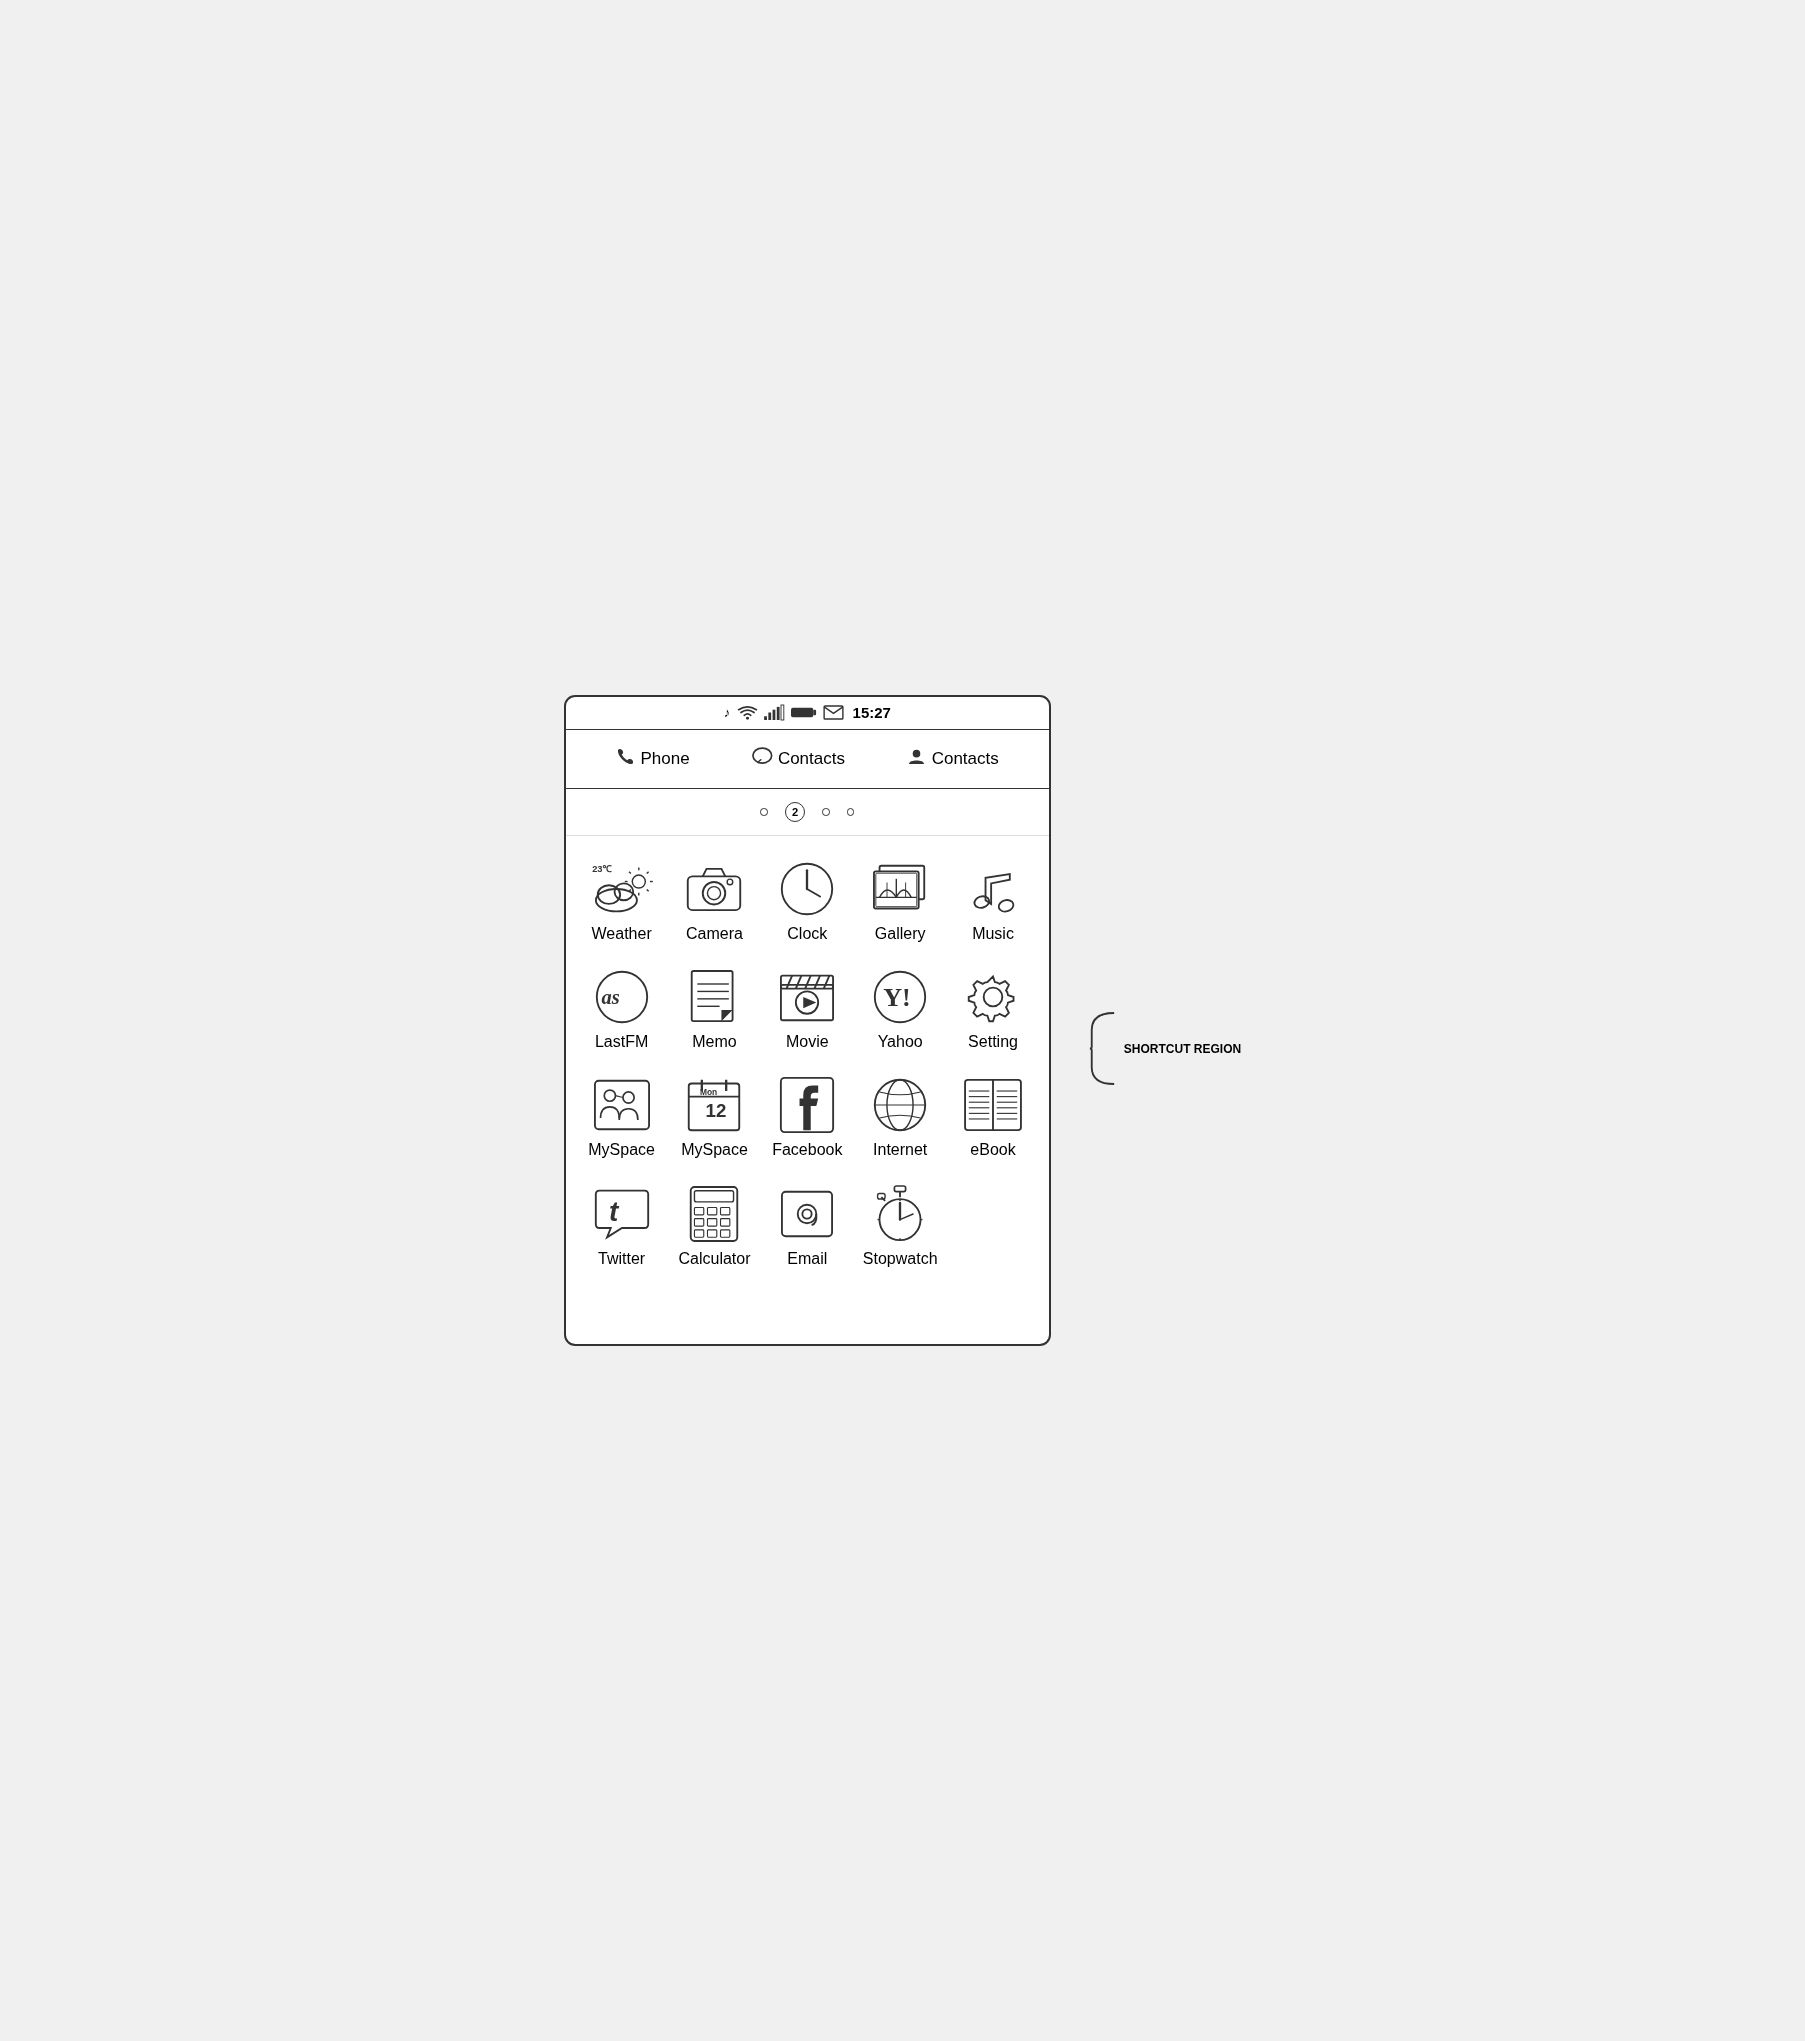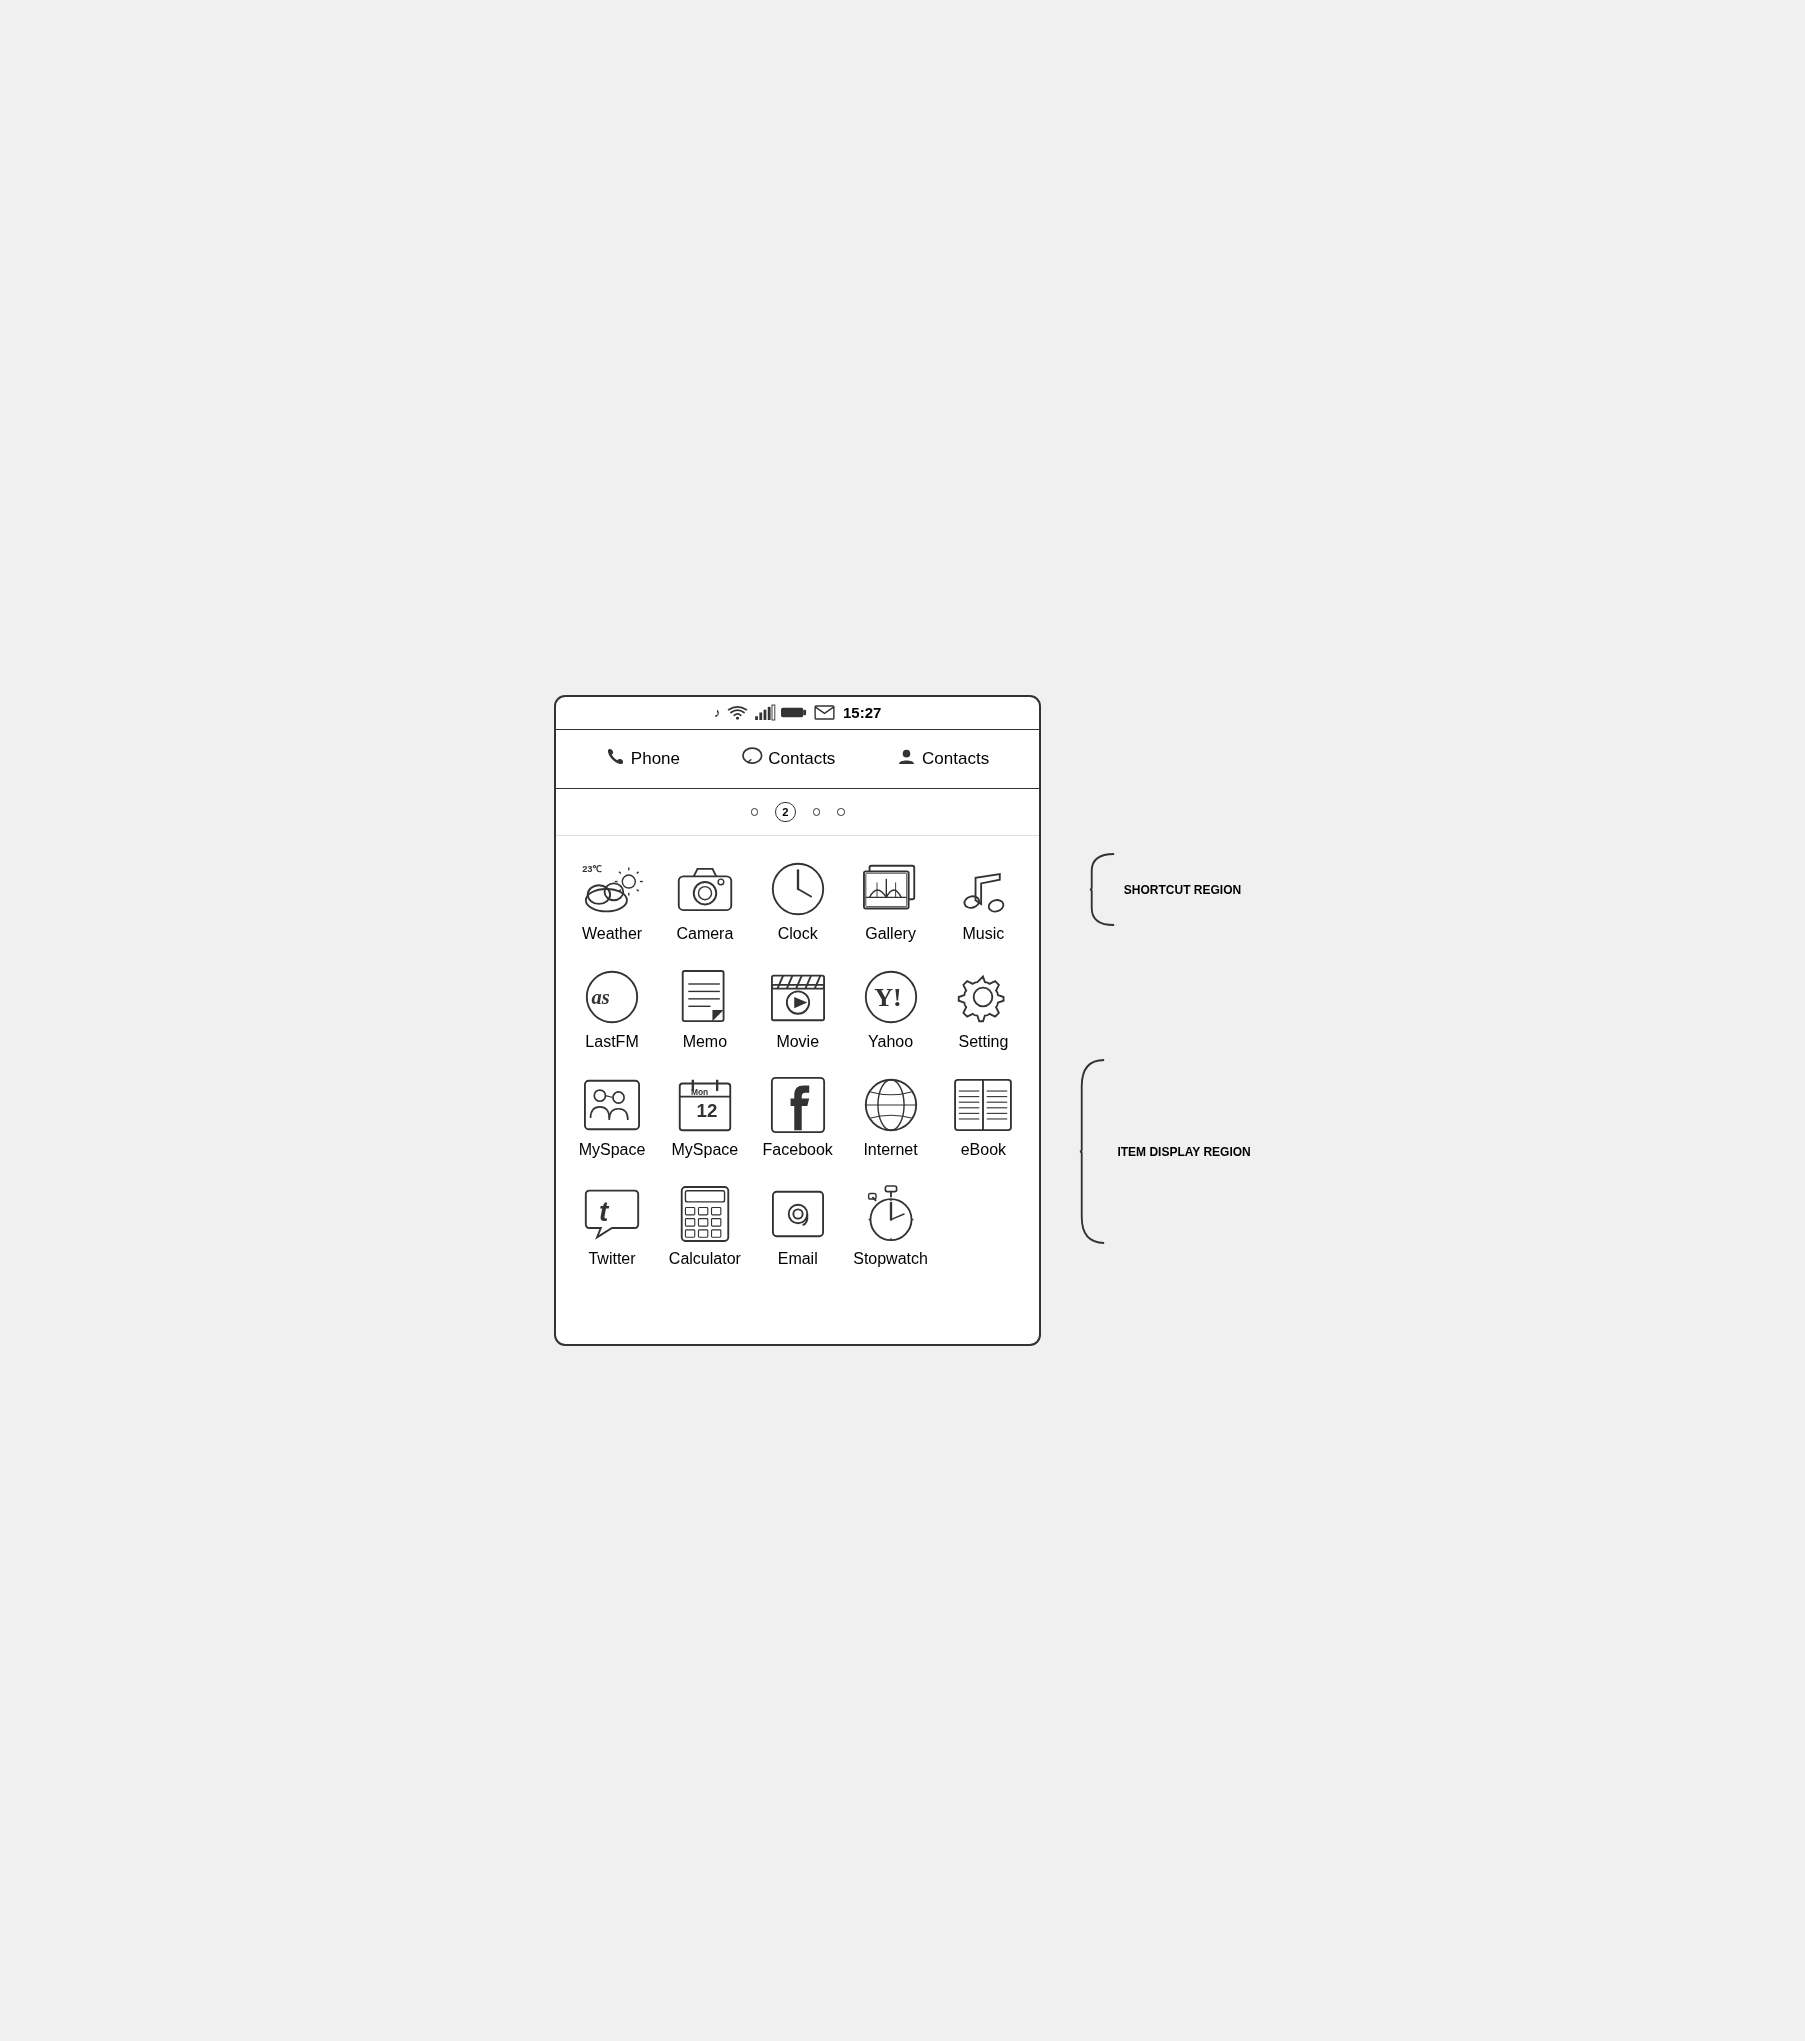--- a/index.html
+++ b/index.html
@@ -513,29 +513,23 @@
         <span class="app-label">Stopwatch</span>
       </div>
 
     </div>
 
     <div style="height: 56px;"></div>
 
   </div>
 
   <div class="annotations">
-    <div style="display:flex; align-items:center; gap:8px; margin-top: 56px; justify-content: center;">
+    <div style="display:flex; align-items:center; gap:8px; margin-top: 56px;">
 
       <svg width="28" height="75" viewBox="0 0 30 80">
         <path d="M28 2 Q4 2 4 20 L4 38 Q4 40 2 40 Q4 40 4 42 L4 60 Q4 78 28 78" fill="none" stroke="#333" stroke-width="2"></path>
       </svg>
       <span class="brace-label">SHORTCUT REGION</span>
     </div>
 
-    <div style="display:flex; align-items:center; gap:11.2px; margin-top: 19px;">
-      <svg width="28" height="187" viewBox="0 0 30 200">
-        <path d="M28 2 Q4 2 4 30 L4 98 Q4 100 2 100 Q4 100 4 102 L4 170 Q4 198 28 198" fill="none" stroke="#333" stroke-width="2"></path>
-      </svg>
-      <span class="brace-label">ITEM DISPLAY REGION</span>
-    </div>
   </div>
 </div>
 
 
 </body></html>

